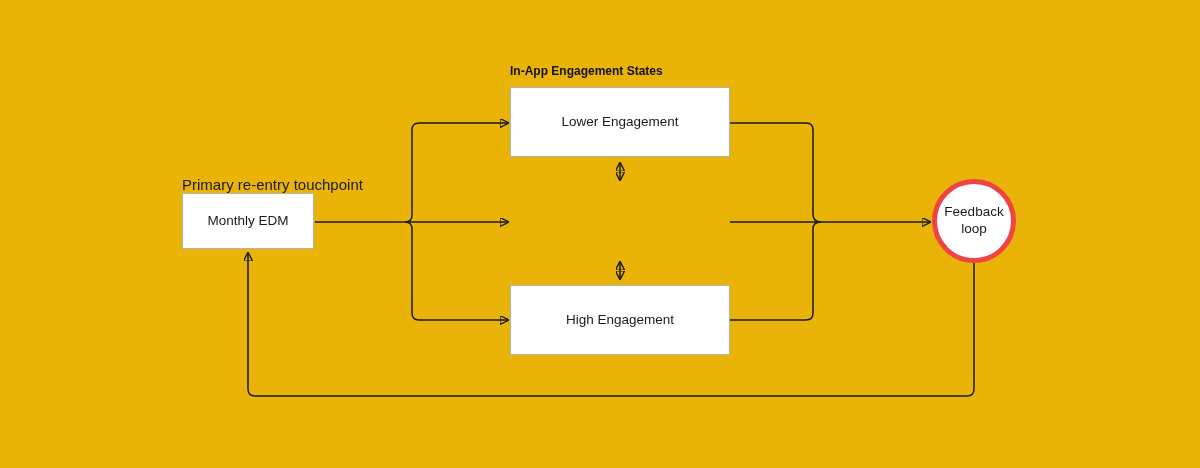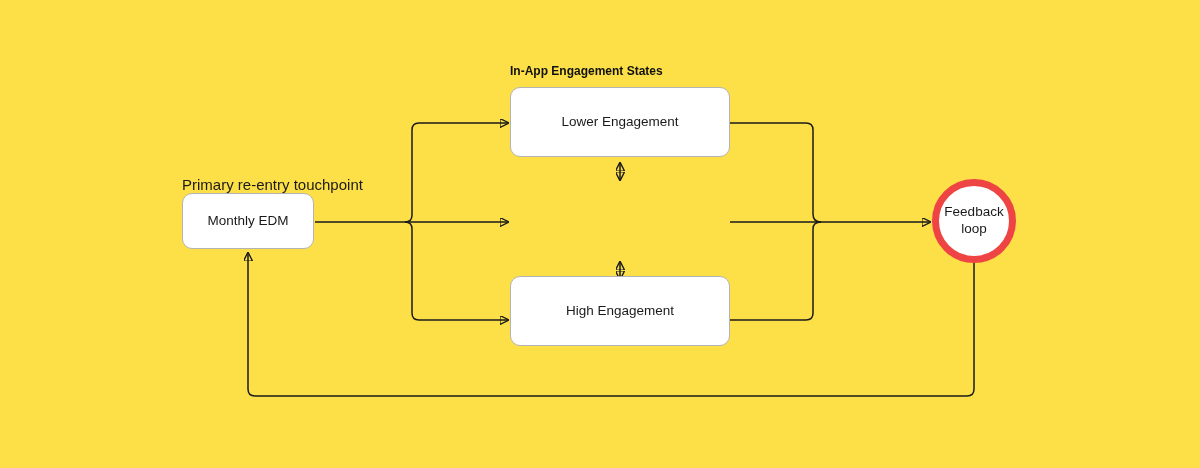--- a/index.html
+++ b/index.html
@@ -8,55 +8,55 @@
     font-family: "Liberation Sans", "DejaVu Sans", sans-serif;
     background: #ebebeb;
     position: relative;
     overflow: hidden;
     color: #1a1a1a;
   }
   .canvas {
     position: absolute;
     left: 0; top: 0;
     width: 1200px; height: 468px;
-    background: #fde047;
+    background: #eab308;
   }
   svg.connectors {
     position: absolute;
     left: 0; top: 0;
     width: 1200px; height: 468px;
   }
   svg.connectors path {
     fill: none;
     stroke: #1a1a1a;
     stroke-width: 1.5;
   }
   .node {
     position: absolute;
     background: #ffffff;
     border: 1px solid #b3b3b3;
-    border-radius: 10px;
+    border-radius: 0;
     display: flex;
     align-items: center;
     justify-content: center;
     text-align: center;
     font-size: 13.5px;
     color: #1a1a1a;
     line-height: 1.25;
   }
   .node-source { left: 182px; top: 193px; width: 132px; height: 56px; }
   .node-state  { left: 510px; width: 220px; height: 70px; }
   .node-state-0 { top: 87px; }
   .node-state-1 { top: 186px; }
-  .node-state-2 { top: 276px; justify-content: center; }
+  .node-state-2 { top: 285px; justify-content: center; }
   .node-circle {
     left: 932px; top: 179px;
     width: 84px; height: 84px;
     border-radius: 50%;
-    border: 7px solid #ef4444;
+    border: 5px solid #ef4444;
     padding: 0 14px;
     text-align: center;
   }
   .caption {
     position: absolute;
     font-size: 15px;
     color: #1a1a1a;
     white-space: nowrap;
   }
   .group-title {

